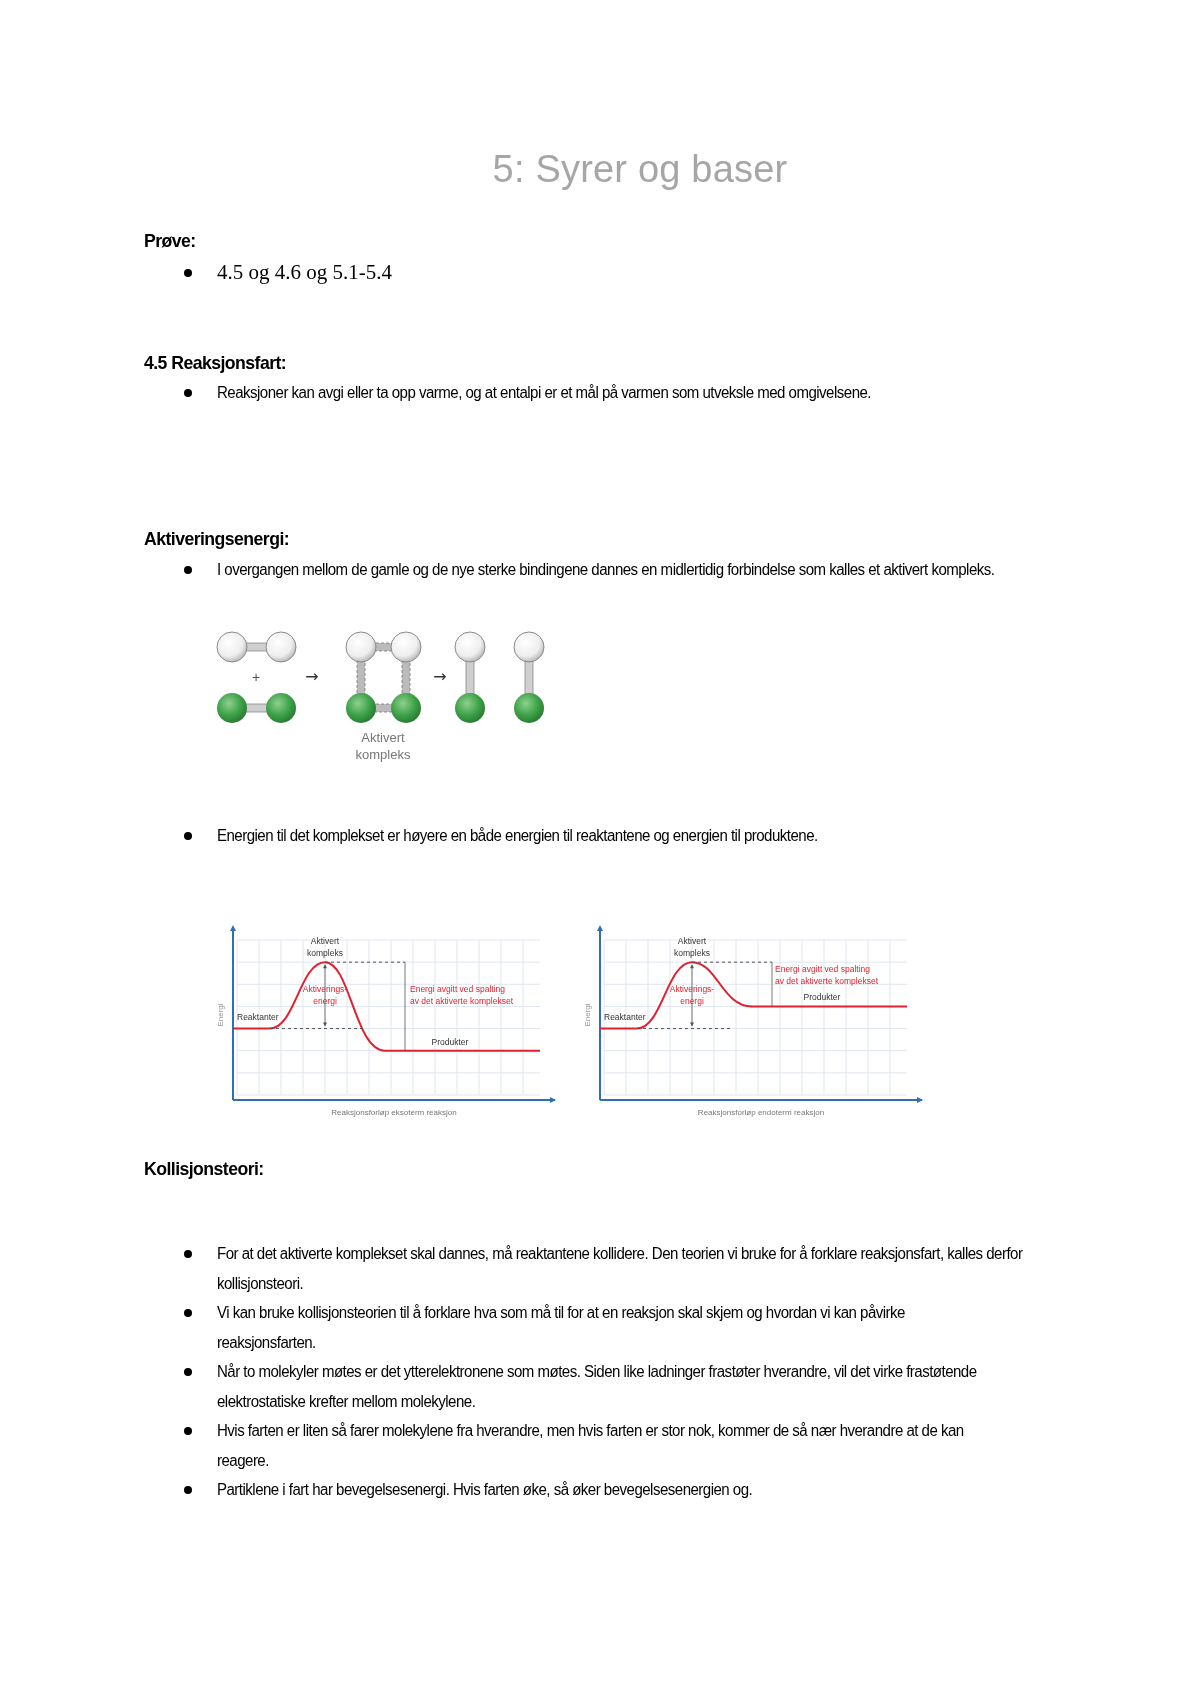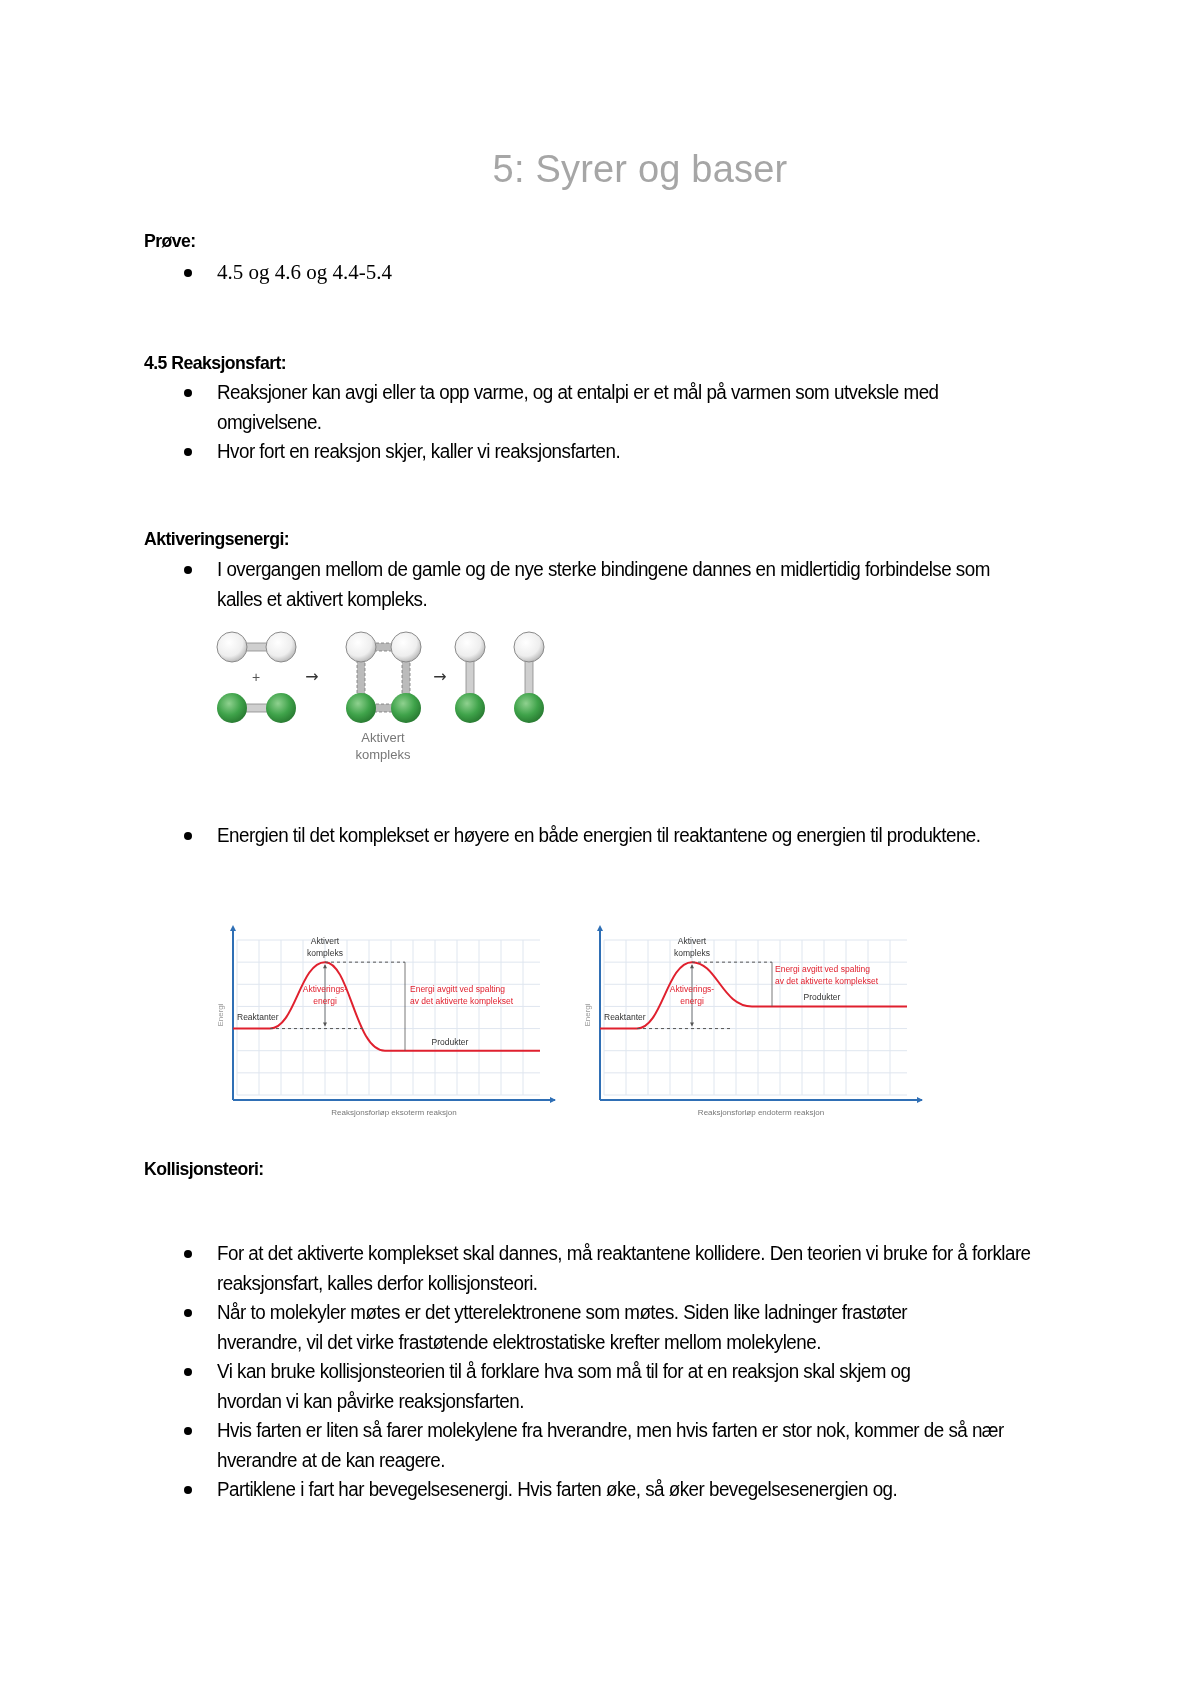--- a/index.html
+++ b/index.html
@@ -3,43 +3,42 @@
 <meta charset="utf-8">
 <style>
   html, body { margin: 0; padding: 0; background: #ffffff; }
   body { width: 1200px; height: 1698px; position: relative; overflow: hidden;
          font-family: "Liberation Sans", sans-serif; color: #000; }
   .title { position: absolute; top: 148px; left: 0; width: 1200px; text-align: center;
            font-size: 38px; color: #a6a6a6; letter-spacing: 0.2px; padding-left: 40px; }
   .h { position: absolute; left: 144px; font-weight: bold; font-size: 19px;
        letter-spacing: -0.6px; transform: scaleX(0.93); transform-origin: left; }
   ul.b { position: absolute; left: 144px; margin: 0; padding: 0; list-style: none; width: 940px; }
-  ul.b li { position: relative; padding-left: 73px; font-size: 20px; line-height: 29.5px;
+  ul.b li { position: relative; padding-left: 73px; font-size: 16px; line-height: 29.5px;
             letter-spacing: -0.55px; }
   ul.b li .dot { position: absolute; left: 40px; top: 11px; width: 8px; height: 8px;
                  border-radius: 50%; background: #000; }
   .t { display: inline-block; transform: scaleX(0.94); transform-origin: left; white-space: pre-wrap; }
   ul.serif li { font-family: "Liberation Serif", serif; font-size: 21px; letter-spacing: 0; }
   .mol { position: absolute; left: 215px; top: 625px; width: 350px; height: 140px; }
   .chart { position: absolute; top: 915px; width: 370px; height: 205px; }
 </style>
 </head>
 <body>
 
 <div class="title">5: Syrer og baser</div>
 
 <div class="h" style="top:230px;">Prøve:</div>
 <ul class="b serif" style="top:258px;">
-  <li><span class="dot"></span><span>4.5 og 4.6 og 4.4-5.4</span></li>
+  <li><span class="dot"></span><span>4.5 og 4.6 og 5.1-5.4</span></li>
 </ul>
 
 <div class="h" style="top:352px;">4.5 Reaksjonsfart:</div>
 <ul class="b" style="top:378px;">
   <li><span class="dot"></span><span class="t" style="width:780px">Reaksjoner kan avgi eller ta opp varme, og at entalpi er et mål på varmen som utveksle med omgivelsene.</span></li>
-  <li><span class="dot"></span><span class="t">Hvor fort en reaksjon skjer, kaller vi reaksjonsfarten.</span></li>
 </ul>
 
 <div class="h" style="top:528px;">Aktiveringsenergi:</div>
 <ul class="b" style="top:555px;">
   <li><span class="dot"></span><span class="t" style="width:830px">I overgangen mellom de gamle og de nye sterke bindingene dannes en midlertidig forbindelse som kalles et aktivert kompleks.</span></li>
 </ul>
 
 <svg class="mol" viewBox="0 0 350 140">
   <defs>
     <radialGradient id="gw" cx="40%" cy="35%" r="65%">
@@ -184,17 +183,17 @@
     <text x="110" y="89.14285714285714" font-size="8.5" fill="#e0202e" text-anchor="middle" font-family="Liberation Sans, sans-serif">energi</text>
     <text x="22" y="104.57142857142857" font-size="8.5" fill="#333" font-family="Liberation Sans, sans-serif">Reaktanter</text>
     <text x="193" y="57.14285714285714" font-size="8.5" fill="#e0202e" font-family="Liberation Sans, sans-serif">Energi avgitt ved spalting</text>
     <text x="193" y="69.14285714285714" font-size="8.5" fill="#e0202e" font-family="Liberation Sans, sans-serif">av det aktiverte komplekset</text>
     <text x="240" y="85.42857142857143" font-size="8.5" fill="#333" text-anchor="middle" font-family="Liberation Sans, sans-serif">Produkter</text>
   </svg>
 
 <div class="h" style="top:1158px;">Kollisjonsteori:</div>
 <ul class="b" style="top:1239px;">
   <li><span class="dot"></span><span class="t" style="width:880px">For at det aktiverte komplekset skal dannes, må reaktantene kollidere. Den teorien vi bruke for å forklare reaksjonsfart, kalles derfor kollisjonsteori.</span></li>
+  <li><span class="dot"></span><span class="t" style="width:800px">Vi kan bruke kollisjonsteorien til å forklare hva som må til for at en reaksjon skal skjem og hvordan vi kan påvirke reaksjonsfarten.</span></li>
   <li><span class="dot"></span><span class="t" style="width:815px">Når to molekyler møtes er det ytterelektronene som møtes. Siden like ladninger frastøter hverandre, vil det virke frastøtende elektrostatiske krefter mellom molekylene.</span></li>
-  <li><span class="dot"></span><span class="t" style="width:800px">Vi kan bruke kollisjonsteorien til å forklare hva som må til for at en reaksjon skal skjem og hvordan vi kan påvirke reaksjonsfarten.</span></li>
   <li><span class="dot"></span><span class="t" style="width:850px">Hvis farten er liten så farer molekylene fra hverandre, men hvis farten er stor nok, kommer de så nær hverandre at de kan reagere.</span></li>
   <li><span class="dot"></span><span class="t" style="width:900px">Partiklene i fart har bevegelsesenergi. Hvis farten øke, så øker bevegelsesenergien og.</span></li>
 </ul>
 
 </body></html>

